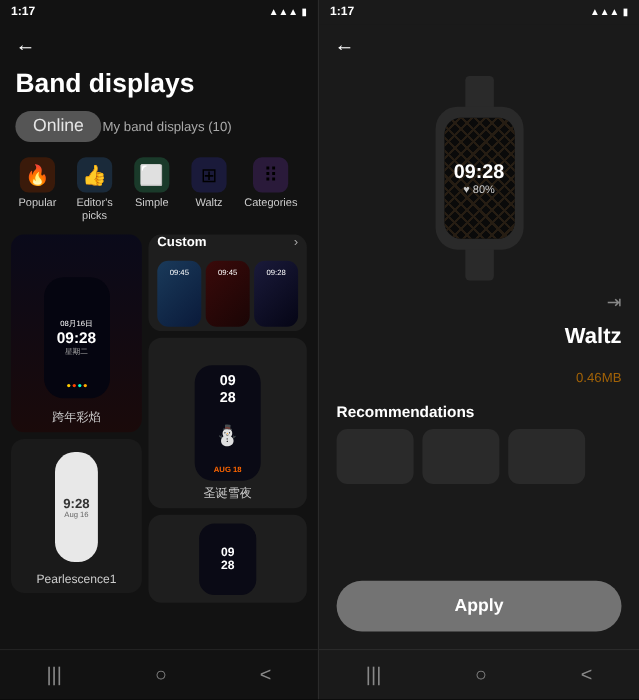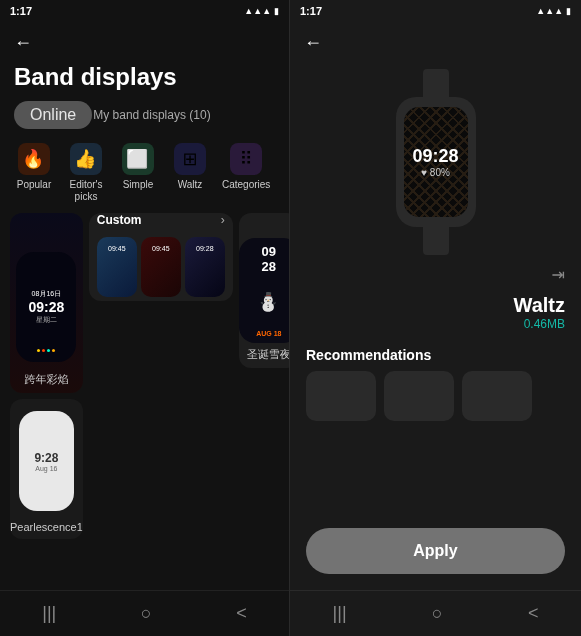--- a/index.html
+++ b/index.html
@@ -124,21 +124,21 @@
     }
 
     .left-col {
       display: flex;
       flex-direction: column;
       gap: 6px;
       width: 120px;
     }
     .right-col {
       display: flex;
-      flex-direction: row;
+      flex-direction: column;
       gap: 6px;
       flex: 1;
     }
 
     .watch-card {
       background: #1e1e1e;
       border-radius: 12px;
       overflow: hidden;
       position: relative;
       display: flex;
@@ -208,21 +208,21 @@
       border-radius: 50%;
     }
 
     
     .pearl-card {
       background: #1a1a1a;
     }
     .pearl-watch {
       background: #e8e8e8;
       border-radius: 18px;
-      width: 55px;
+      width: 39px;
       height: 100px;
       display: flex;
       flex-direction: column;
       align-items: center;
       justify-content: center;
       margin-bottom: 6px;
     }
     .pearl-time { color: #333; font-size: 12px; font-weight: bold; }
     .pearl-date { color: #666; font-size: 7px; }
     .custom-faces-row {
@@ -436,23 +436,23 @@
     .rp-info {
       padding: 4px 16px 8px;
       text-align: right;
     }
     .rp-watch-name {
       color: #fff;
       font-size: 20px;
       font-weight: bold;
     }
     .rp-watch-size {
-      color: #14b8a6;
+      color: #a16207;
       font-size: 12px;
-      margin-top: 0;
+      margin-top: 18px;
     }
     .rp-description {
       color: #ccc;
       font-size: 12px;
       margin-top: 8px;
       line-height: 1.5;
     }
 
     .rp-recommendations {
       padding: 8px 16px 4px;

